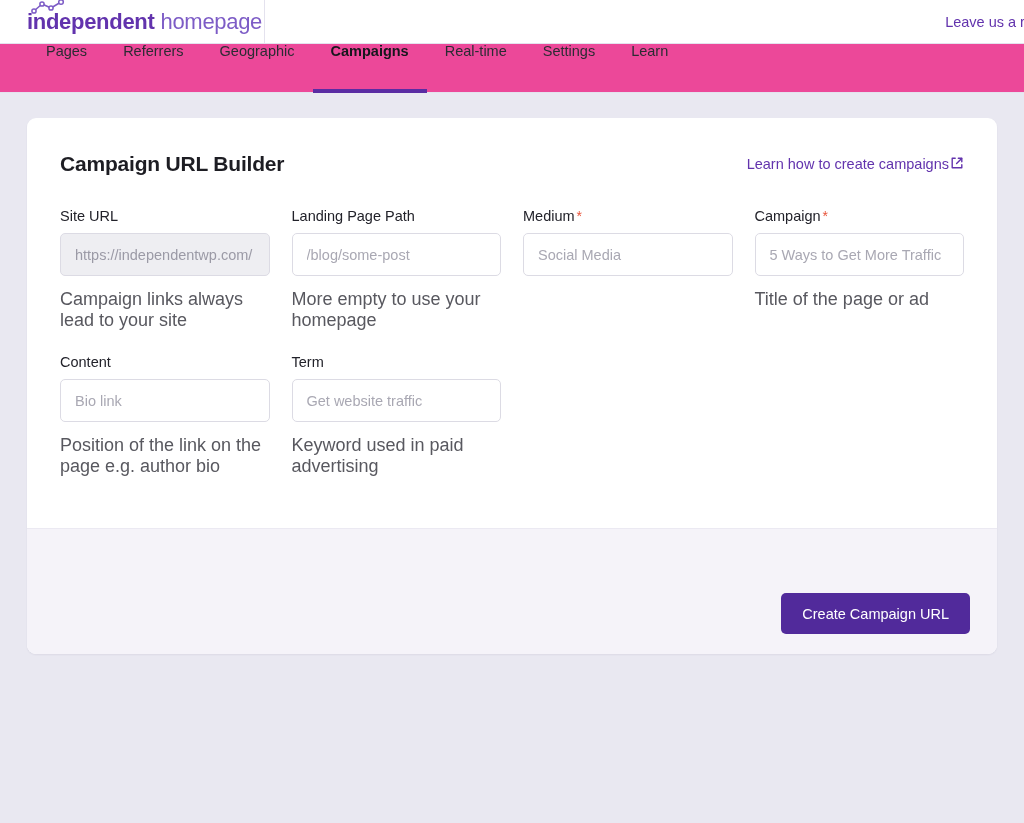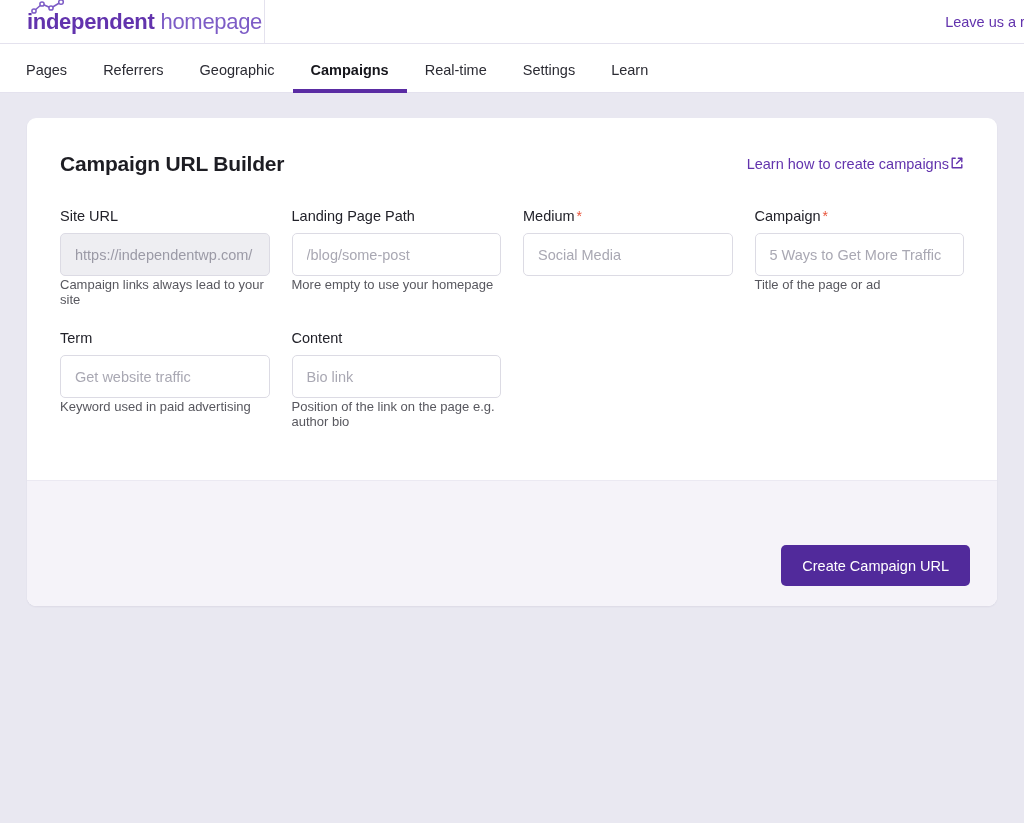--- a/index.html
+++ b/index.html
@@ -60,25 +60,24 @@
     color: #6233ad;
     font-size: 14.5px;
     text-decoration: none;
     white-space: nowrap;
     margin-right: -38px;
   }
 
   
   .navbar {
     height: 49px;
-    background: #ffffff;
+    background: #ec4899;
     border-bottom: 1px solid #e4e2ee;
     display: flex;
-    align-items: flex-end;
-    padding-left: 8px;
+    padding-left: 28px;
   }
   .nav-item {
     position: relative;
     font-size: 14.5px;
     color: #2b2b33;
     padding: 0 18px 15px 18px;
     cursor: pointer;
     white-space: nowrap;
     line-height: 1;
   }
@@ -167,23 +166,23 @@
   }
   .field-input.disabled {
     background: #eeeef2;
     border-color: #dcdbe4;
   }
   .field-input.disabled::placeholder {
     color: #9b9aa6;
   }
   .field-hint {
     display: block;
-    font-size: 13px;
+    font-size: 18px;
     color: #58585f;
-    margin-top: 1px;
+    margin-top: 13px;
   }
 
   
   .card-footer {
     background: #f5f3f9;
     border-top: 1px solid #ebe9f2;
     padding: 20px 27px;
     display: flex;
     justify-content: flex-end;
     min-height: 87px;
@@ -285,32 +284,32 @@
       <div class="field">
         <label class="field-label">
           <span>Campaign</span><span class="req">*</span>
         </label>
         <input class="field-input" type="text" placeholder="5 Ways to Get More Traffic" style="">
         <span class="field-hint">Title of the page or ad</span>
       </div>
 
       <div class="field">
         <label class="field-label">
+          <span>Content</span>
+        </label>
+        <input class="field-input" type="text" placeholder="Bio link" style="">
+        <span class="field-hint">Position of the link on the page e.g. author bio</span>
+      </div>
+
+      <div class="field">
+        <label class="field-label">
           <span>Term</span>
         </label>
         <input class="field-input" type="text" placeholder="Get website traffic" style="">
         <span class="field-hint">Keyword used in paid advertising</span>
-      </div>
-
-      <div class="field">
-        <label class="field-label">
-          <span>Content</span>
-        </label>
-        <input class="field-input" type="text" placeholder="Bio link" style="">
-        <span class="field-hint">Position of the link on the page e.g. author bio</span>
       </div>
 
       <div class="empty-cell"></div>
 
     </div>
   </div>
 
   <div class="card-footer">
     <button class="primary-button">Create Campaign URL</button>
   </div>

